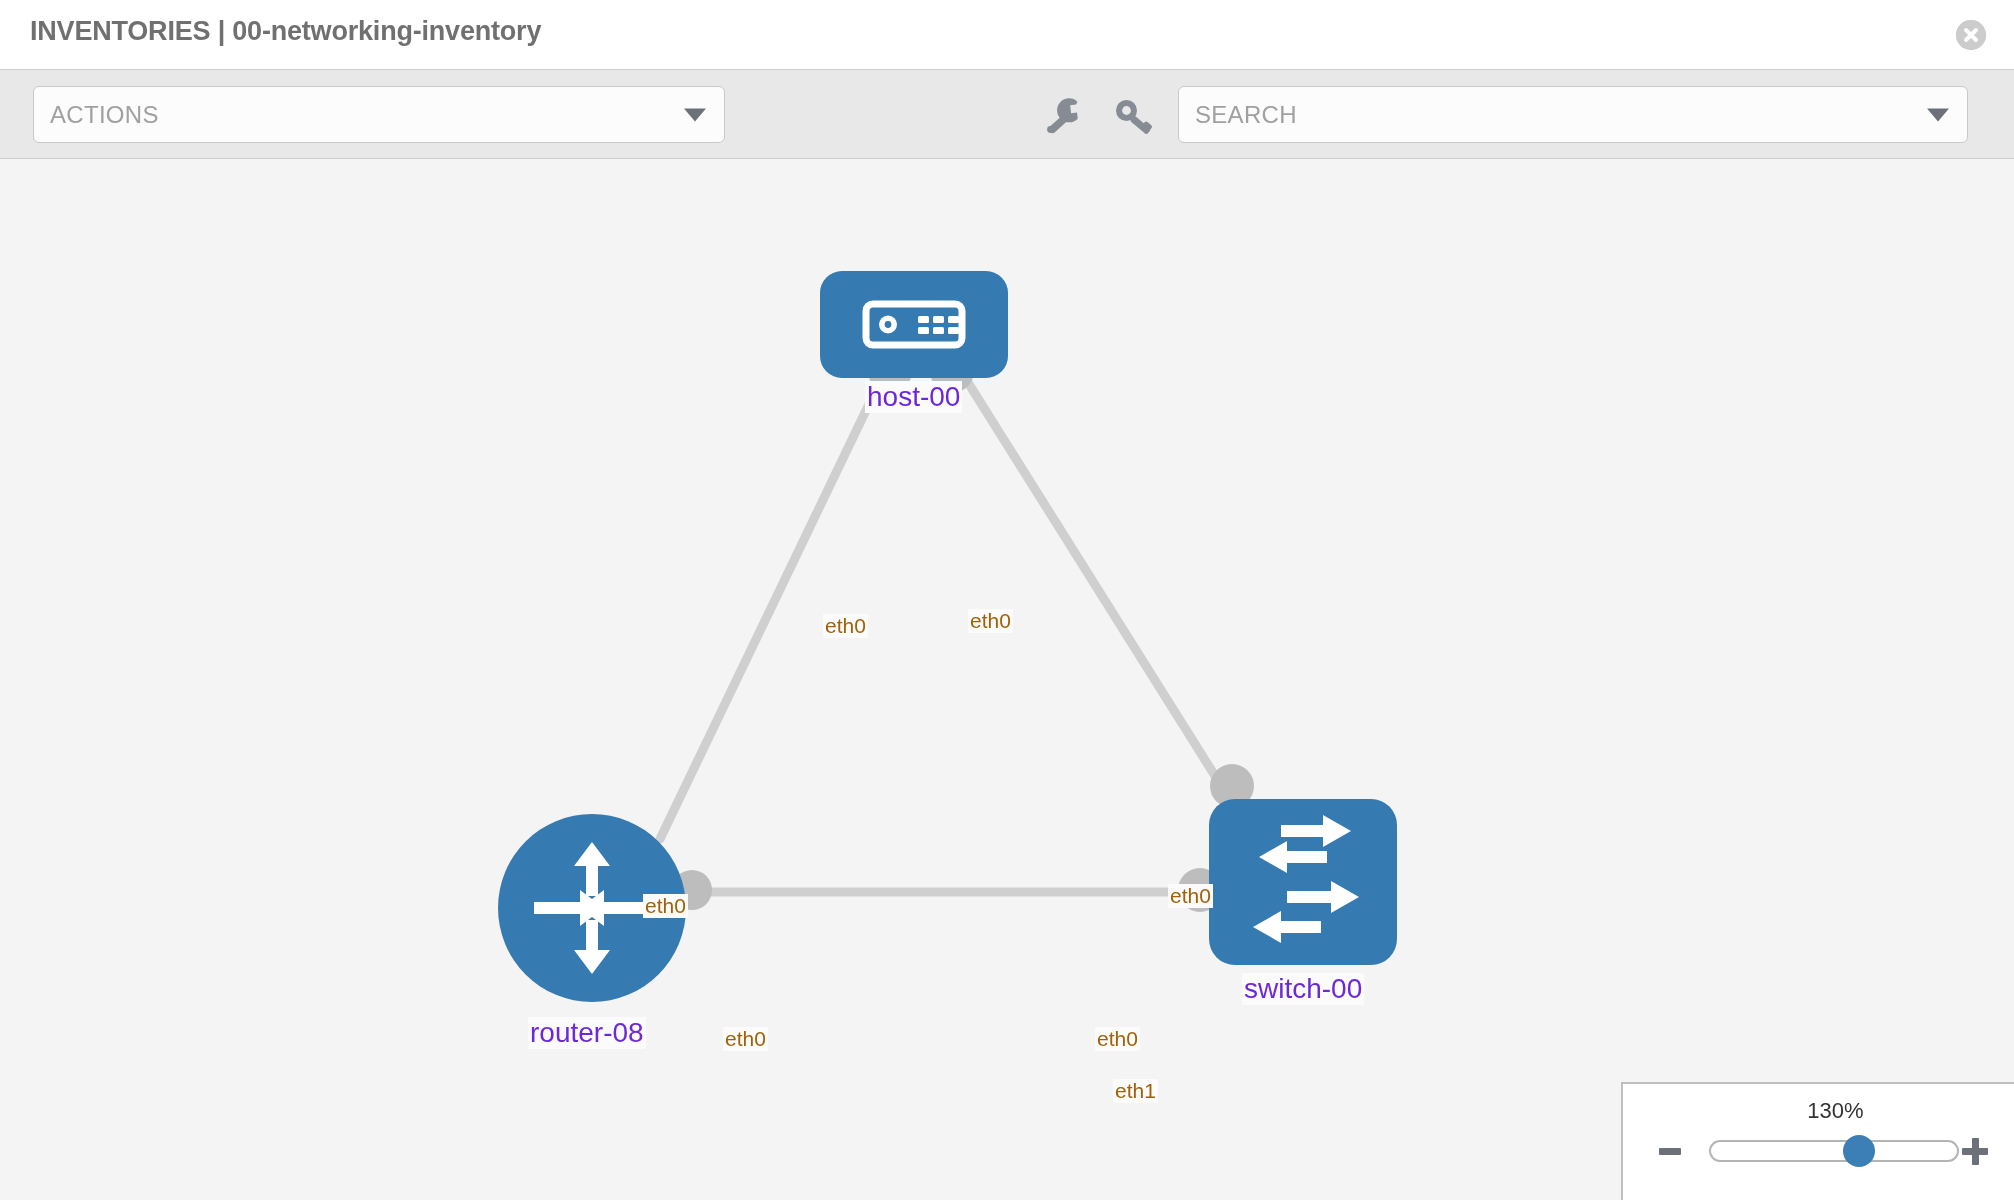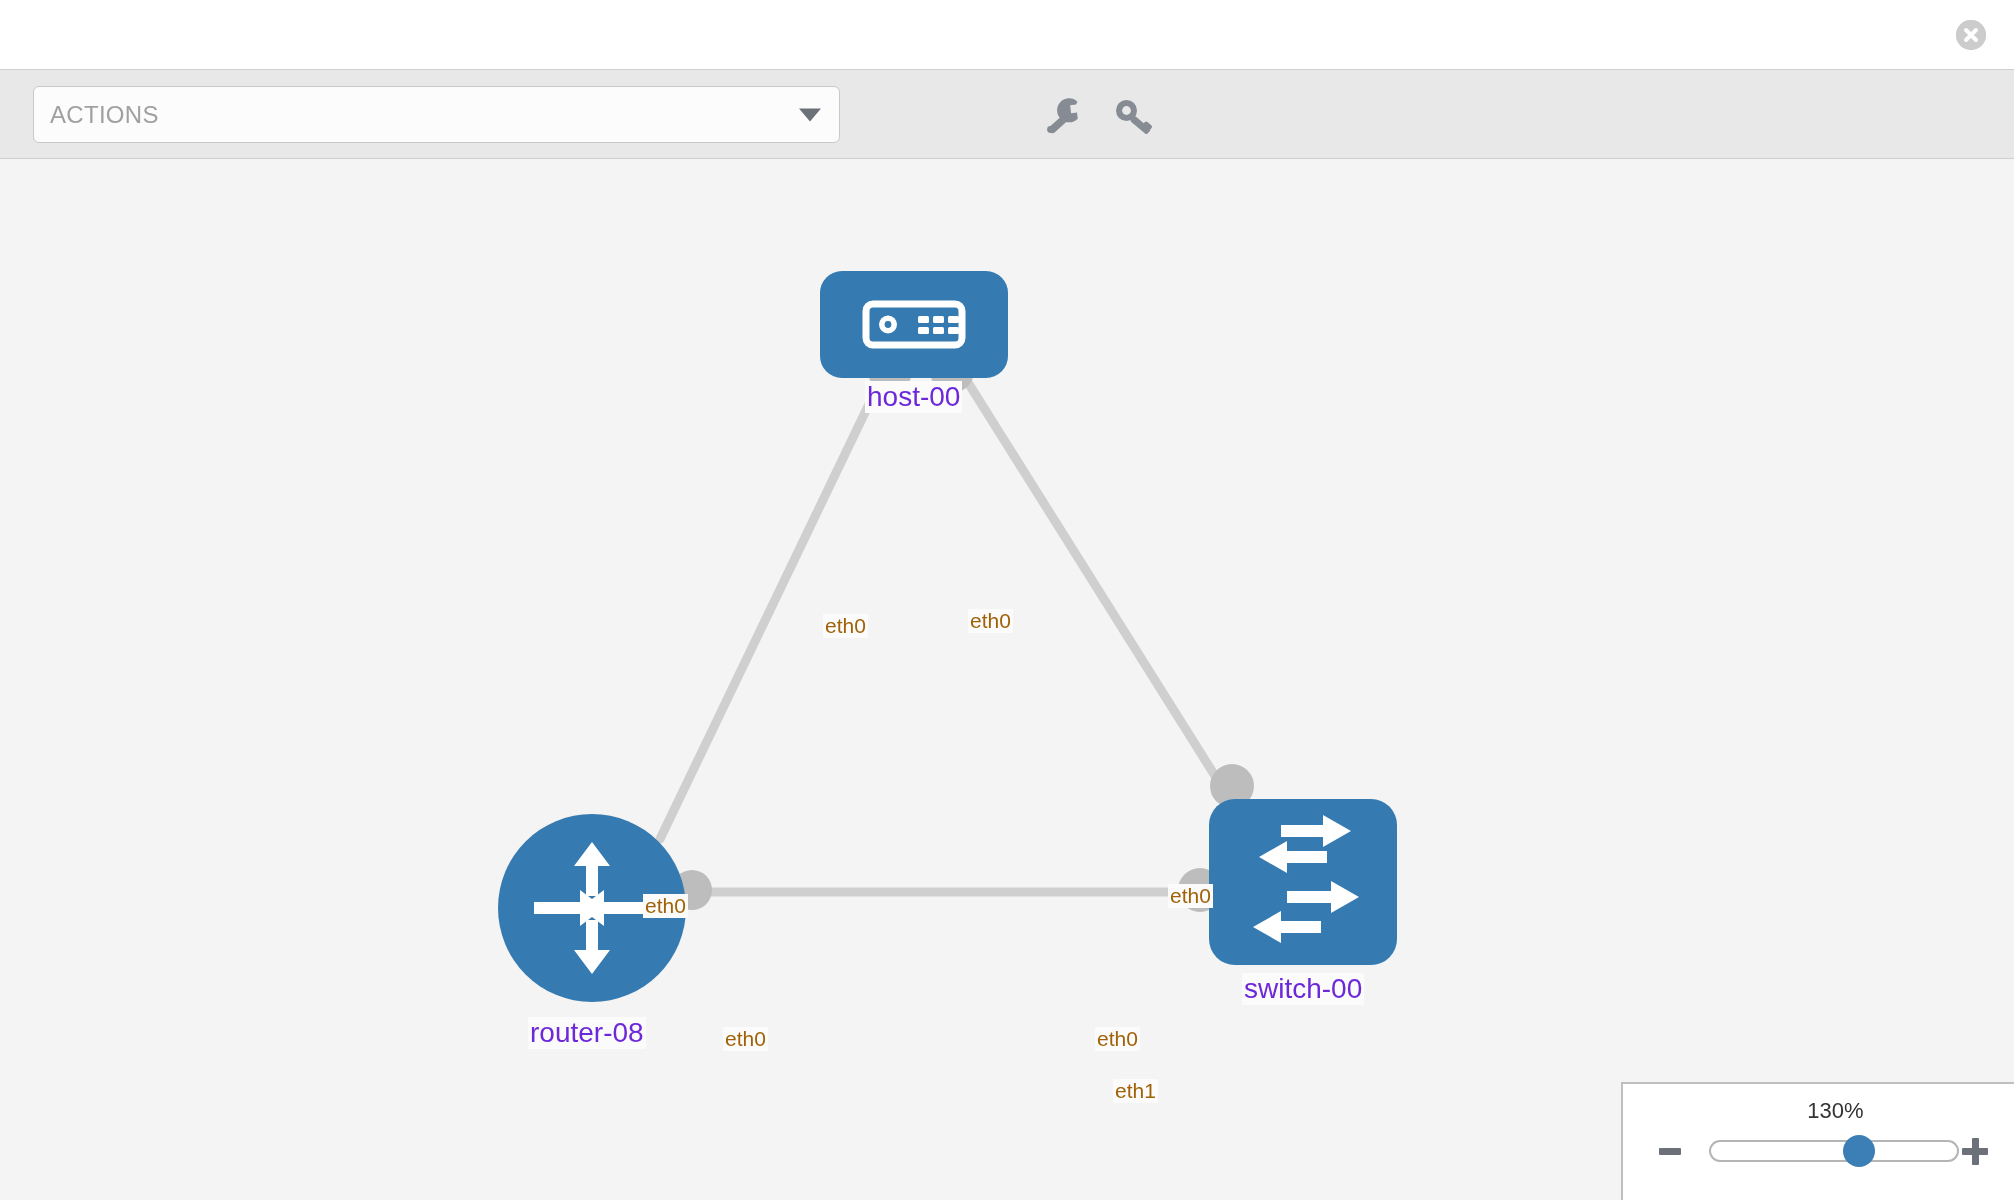--- a/index.html
+++ b/index.html
@@ -34,21 +34,21 @@
   .toolbar {
     position: absolute; left: 0; top: 69px; width: 2014px; height: 90px;
     background: #e8e8e8;
     border-top: 1px solid #cfcfcf;
     border-bottom: 1px solid #cfcfcf;
   }
   .dropdown {
     position: absolute; background: #fcfcfc;
     border: 1px solid #c9c9c9; border-radius: 6px;
   }
-  .dd-actions { left: 33px; top: 16px; width: 807px; height: 57px; }
+  .dd-actions { left: 33px; top: 16px; width: 692px; height: 57px; }
   .dd-search  { left: 1178px; top: 16px; width: 790px; height: 57px; }
   .dd-label {
     position: absolute; left: 16px; top: 50%; transform: translateY(-50%);
     font-size: 24px; color: #a0a0a0; letter-spacing: 0.3px;
     font-stretch: condensed; white-space: nowrap;
   }
   .dd-caret {
     position: absolute; right: 18px; top: 50%; transform: translateY(-50%);
     width: 0; height: 0;
     border-left: 11px solid transparent;
@@ -140,20 +140,21 @@
     width: 32px; height: 32px; border-radius: 50%;
     background: #3c7fb6; cursor: pointer;
   }
 </style>
 </head>
 <body>
 
 <div id="app">
 
   <div class="header">
+    <div class="header-title">INVENTORIES | 00-networking-inventory</div>
     <div class="close-btn">
       <svg width="30" height="30" viewBox="0 0 30 30">
         <circle cx="15" cy="15" r="15" fill="#cccccc"></circle>
         <path d="M10 10 L20 20 M20 10 L10 20" stroke="#ffffff" stroke-width="4" stroke-linecap="round"></path>
       </svg>
     </div>
   </div>
 
   <div class="toolbar">
 
@@ -176,20 +177,24 @@
       <svg width="44" height="40" viewBox="0 0 44 40">
         <g fill="#868b94">
           <circle cx="14.5" cy="14.5" r="10.5"></circle>
           <circle cx="14.5" cy="14.5" r="4.4" fill="#e8e8e8"></circle>
           <rect x="20" y="18.5" width="22" height="7" rx="2" transform="rotate(40 20 22)"></rect>
           <rect x="32" y="24" width="9" height="6" rx="2" transform="rotate(40 32 27)"></rect>
         </g>
       </svg>
     </div>
 
+    <div class="dropdown dd-search">
+      <span class="dd-label">SEARCH</span>
+      <span class="dd-caret"></span>
+    </div>
 
   </div>
 
   <div class="canvas">
 
     <svg class="links" width="2014" height="1041">
       <g id="link-group" stroke="#cfcfcf" stroke-width="9" stroke-linecap="round">
           <line x1="884" y1="214" x2="660" y2="680"></line>
           <line x1="962" y1="214" x2="1222" y2="628"></line>
           <line x1="700" y1="733" x2="1198" y2="733"></line>

